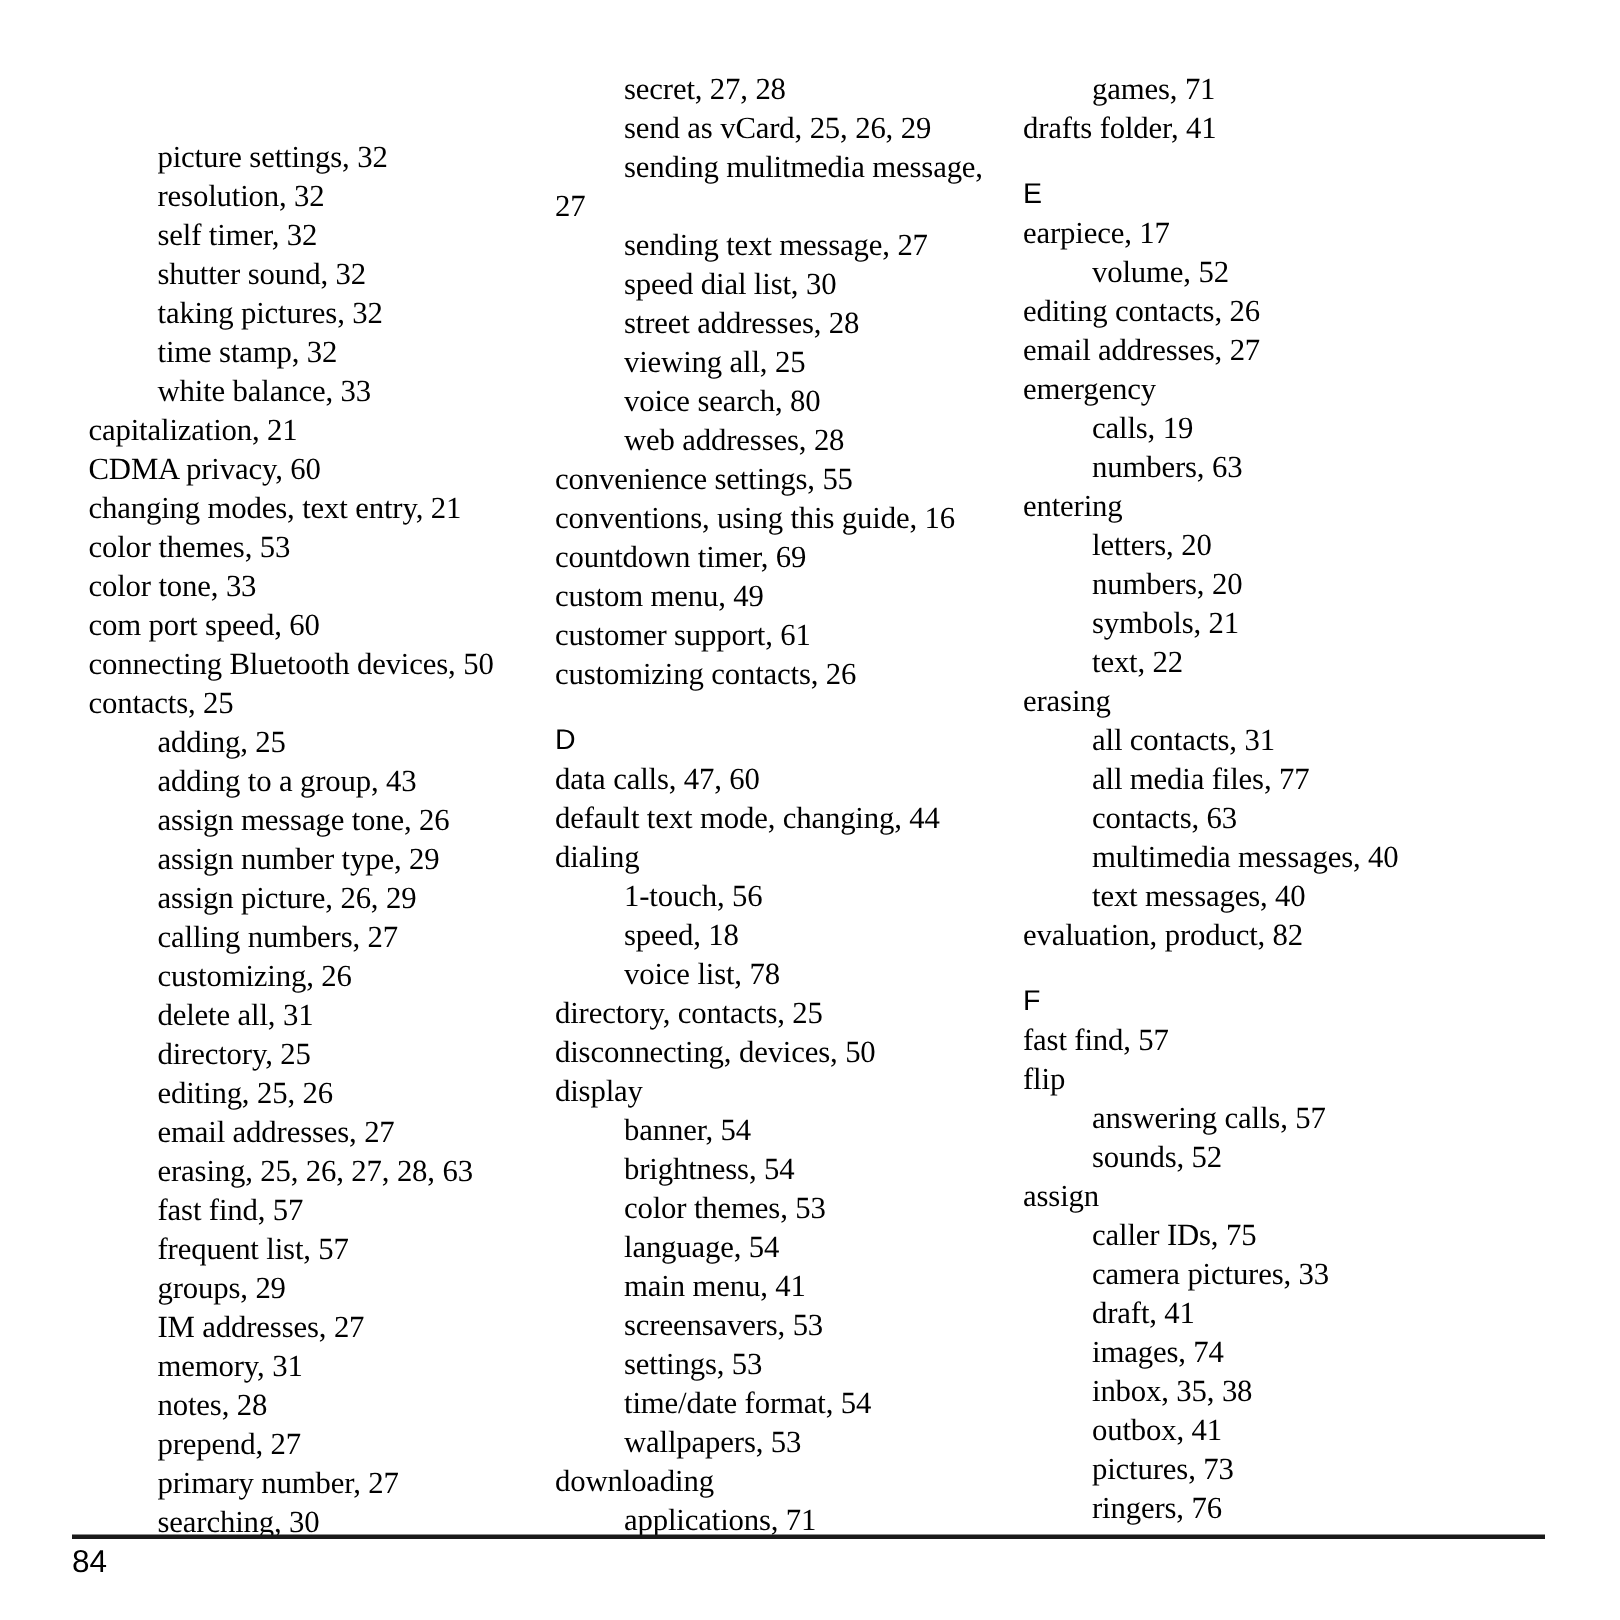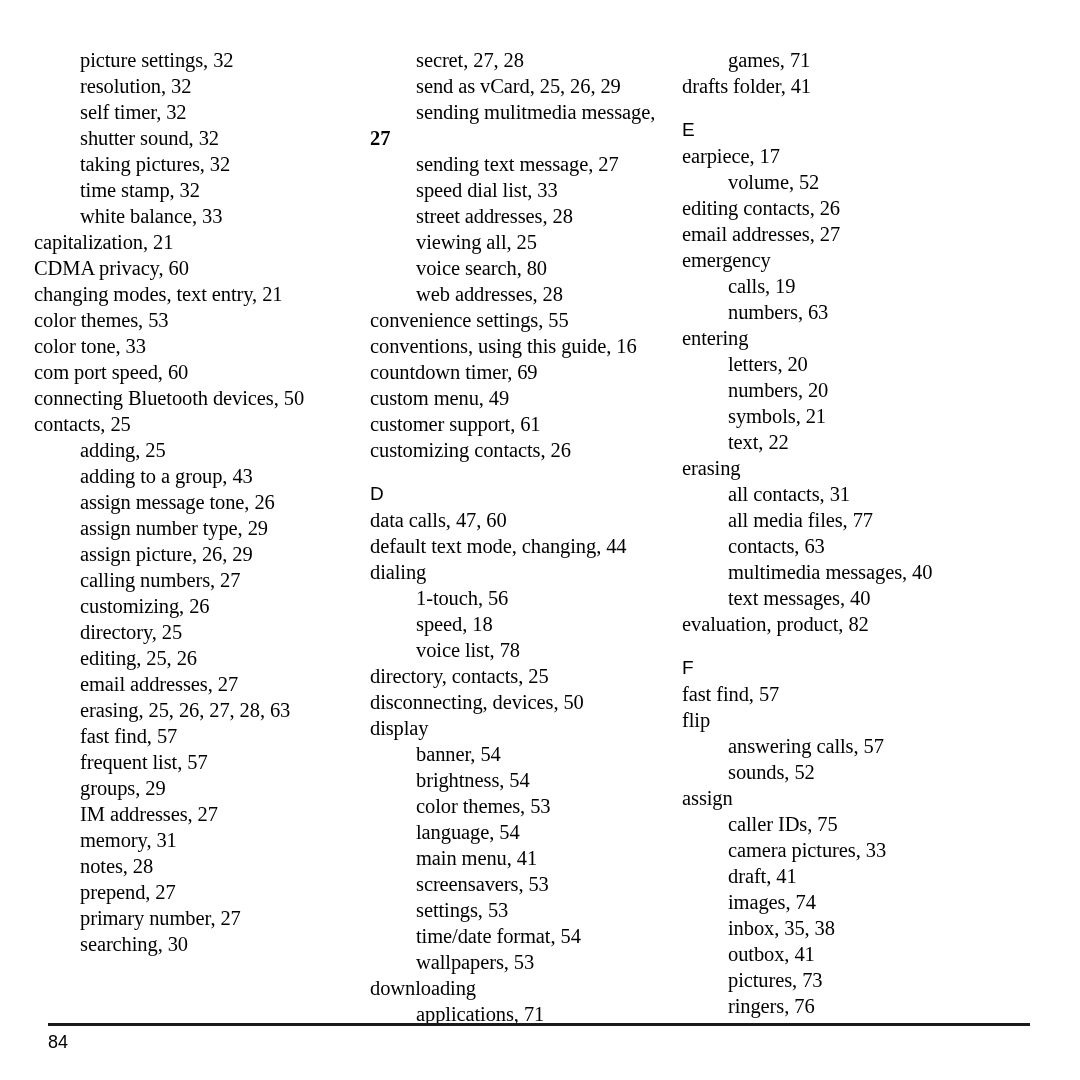--- a/index.html
+++ b/index.html
@@ -23,37 +23,37 @@
     top: 47px;
     left: 0;
     width: 1080px;
     height: 955px;
   }
 
   .column {
     position: absolute;
     top: 0;
   }
-  .col-1 { left: 34px;  width: 300px; }
+  .col-1 { left: 59px;  width: 300px; margin-top: 45px; }
   .col-2 { left: 370px; width: 300px; }
   .col-3 { left: 682px; width: 300px; }
 
   
   .entry {
     font-family: "Liberation Serif", "DejaVu Serif", serif;
     font-size: 20.5px;
     line-height: 26px;
     white-space: pre-wrap;
     letter-spacing: -0.1px;
   }
   .level-0 { padding-left: 0; }
   .level-1 { padding-left: 46px; }
 
   
-  .wrap { padding-left: 0; font-weight: bold; }
+  .wrap { padding-left: 0; }
 
   
   .letter {
     font-family: "Liberation Sans", "DejaVu Sans", sans-serif;
     font-size: 19px;
     line-height: 26px;
     margin-top: 18px;
   }
 
   .footer-rule {
@@ -62,21 +62,21 @@
     top: 1023px;
     width: 982px;
     height: 3px;
     background: #1a1a1a;
   }
   .page-number {
     position: absolute;
     left: 48px;
     top: 1029px;
     font-family: "Liberation Sans", "DejaVu Sans", sans-serif;
-    font-size: 18px;
+    font-size: 21px;
     line-height: 26px;
     color: #000000;
   }
 </style>
 </head>
 <body>
 
 <div class="page">
 
   <div class="columns">
@@ -96,41 +96,42 @@
         <div class="entry level-0">com port speed, 60</div>
         <div class="entry level-0">connecting Bluetooth devices, 50</div>
         <div class="entry level-0">contacts, 25</div>
         <div class="entry level-1">adding, 25</div>
         <div class="entry level-1">adding to a group, 43</div>
         <div class="entry level-1">assign message tone, 26</div>
         <div class="entry level-1">assign number type, 29</div>
         <div class="entry level-1">assign picture, 26, 29</div>
         <div class="entry level-1">calling numbers, 27</div>
         <div class="entry level-1">customizing, 26</div>
+        <div class="entry level-1">delete all, 31</div>
         <div class="entry level-1">directory, 25</div>
         <div class="entry level-1">editing, 25, 26</div>
         <div class="entry level-1">email addresses, 27</div>
         <div class="entry level-1">erasing, 25, 26, 27, 28, 63</div>
         <div class="entry level-1">fast find, 57</div>
         <div class="entry level-1">frequent list, 57</div>
         <div class="entry level-1">groups, 29</div>
         <div class="entry level-1">IM addresses, 27</div>
         <div class="entry level-1">memory, 31</div>
         <div class="entry level-1">notes, 28</div>
         <div class="entry level-1">prepend, 27</div>
         <div class="entry level-1">primary number, 27</div>
         <div class="entry level-1">searching, 30</div>
       </div>
     <div class="column col-2">
         <div class="entry level-1">secret, 27, 28</div>
         <div class="entry level-1">send as vCard, 25, 26, 29</div>
         <div class="entry level-1">sending mulitmedia message,</div>
         <div class="entry wrap">27</div>
         <div class="entry level-1">sending text message, 27</div>
-        <div class="entry level-1">speed dial list, 33</div>
+        <div class="entry level-1">speed dial list, 30</div>
         <div class="entry level-1">street addresses, 28</div>
         <div class="entry level-1">viewing all, 25</div>
         <div class="entry level-1">voice search, 80</div>
         <div class="entry level-1">web addresses, 28</div>
         <div class="entry level-0">convenience settings, 55</div>
         <div class="entry level-0">conventions, using this guide, 16</div>
         <div class="entry level-0">countdown timer, 69</div>
         <div class="entry level-0">custom menu, 49</div>
         <div class="entry level-0">customer support, 61</div>
         <div class="entry level-0">customizing contacts, 26</div>

